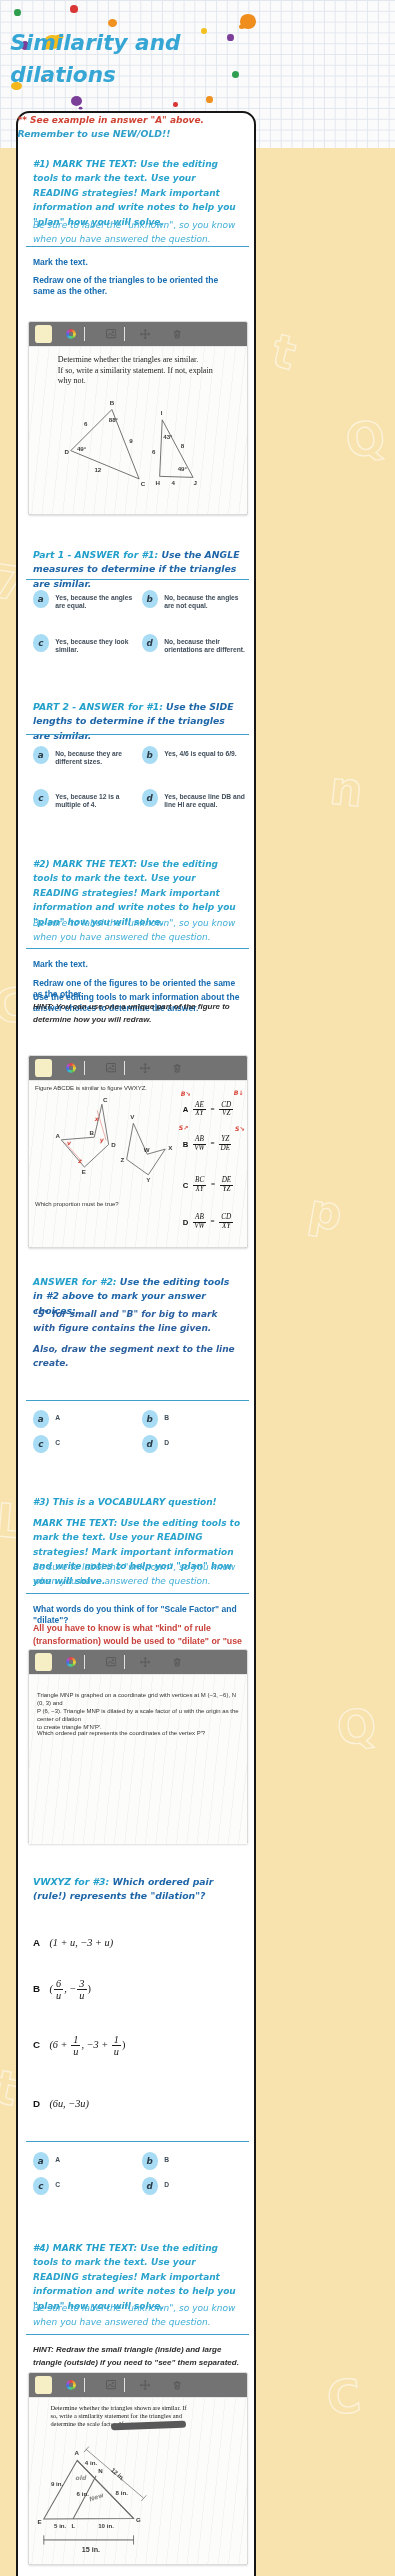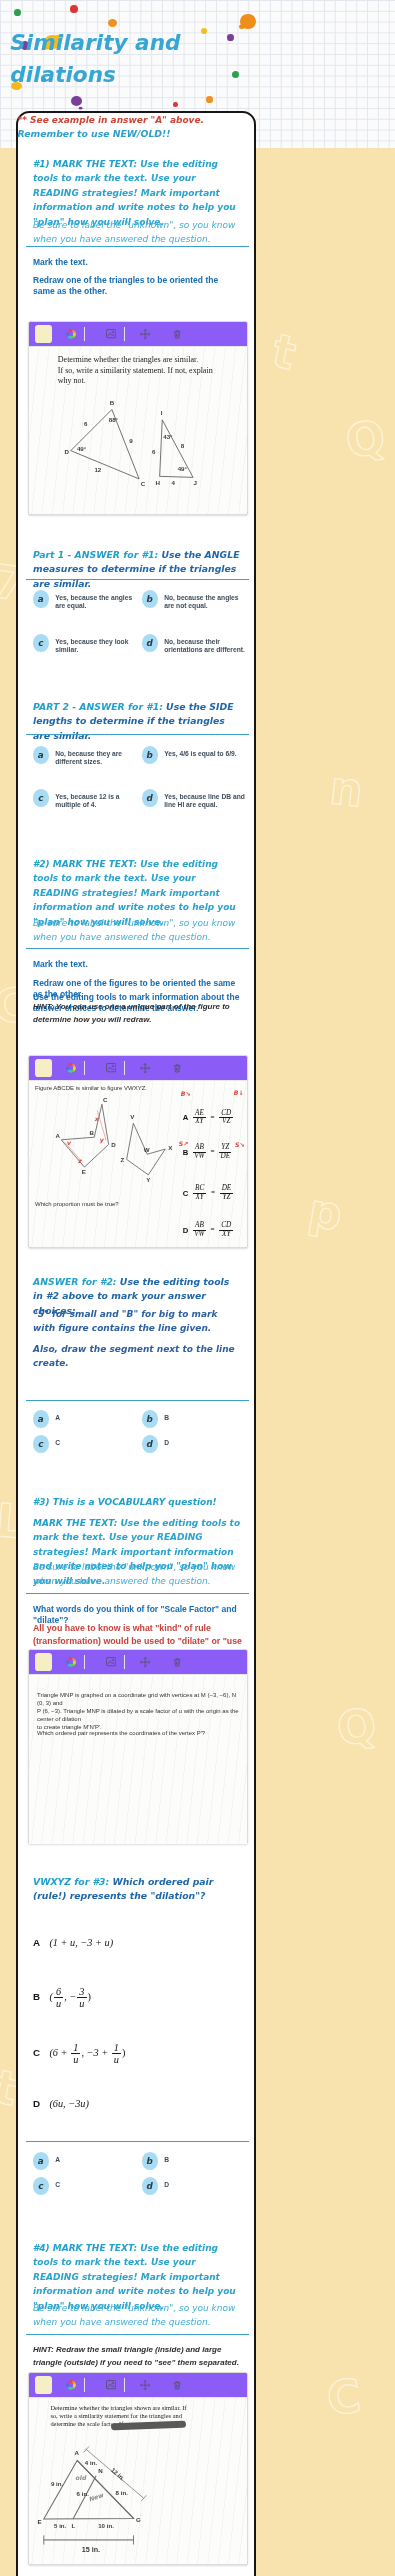--- a/index.html
+++ b/index.html
@@ -32,40 +32,40 @@
   .hr{position:absolute;left:8.2px;width:223px;height:1px;background:#3f9fcb}
   
   .row{position:absolute;left:15.5px;width:218px;height:30px}
   .opt{position:absolute;top:0;display:flex;gap:6.7px;align-items:flex-start;width:107px}
   .opt.o1{left:0}.opt.o2{left:109px}
   .bub{flex:0 0 15.5px;height:17.5px;border-radius:50%;background:#a8dcf4;display:flex;
        align-items:center;justify-content:center;
        font:italic 700 8.8px "DejaVu Sans",sans-serif;color:#2c3a45}
   .olb{font:600 6.7px/8.8px "Liberation Sans",sans-serif;color:#3e4c59;width:82px;padding-top:3.6px}
   
-  .panel{position:absolute;left:10.3px;width:218px;background:#8b5cf6;border:0.5px solid #dcdcdc;
+  .panel{position:absolute;left:10.3px;width:218px;background:#737373;border:0.5px solid #dcdcdc;
          border-radius:2.6px;box-shadow:0 1px 2.1px rgba(0,0,0,.14)}
   .tbar{height:24px;border-bottom:0.5px solid #e7e7e7;display:flex;align-items:center;
         padding-left:6.2px;gap:6.7px}
   .tbar .pbox{width:17.5px;height:17.5px;background:#f6eec5;border-radius:3.1px;display:flex;
         align-items:center;justify-content:center}
   .tbar .gly{font:400 9.8px "DejaVu Sans",sans-serif;color:#4f4f4f}
   .tbar .ta{font:800 9.3px "Liberation Sans",sans-serif;color:#3e3e3e}
   .tbar .sep{width:0.5px;height:13.4px;background:#e2e2e2;margin:0 1.5px}
   .cwheel{width:9.8px;height:9.8px;border-radius:50%;
      background:conic-gradient(#e34040,#e89b2d,#e8dc3a,#59c24a,#3ec3c9,#3b6ee0,#b44ad6,#e34040);
      -webkit-mask:radial-gradient(circle,transparent 0 2.1px,#000 2.3px)}
   .cv{position:relative;background:repeating-linear-gradient(96deg,#fcfcfb 0 9.3px,#f4f4f2 9.3px 10.3px)}
   .serif{font-family:"Liberation Serif",serif;color:#222}
   svg text{font-family:"Liberation Sans",sans-serif}
   .figlab{font:700 12px "Liberation Sans",sans-serif;fill:#3a3a3a}
   .figred{font:italic 700 12px "DejaVu Sans",sans-serif;fill:#d6453a}
   .figgray{font:italic 700 12px "DejaVu Sans",sans-serif;fill:#8b8b8b}
   .fr{display:inline-flex;flex-direction:column;align-items:center;vertical-align:middle;
-      line-height:1.08;margin:8px 1px;font-style:italic}
+      line-height:1.08;margin:0 1px;font-style:italic}
   .fr .nu{border-bottom:0.8px solid #1c1c1c;padding:0 2.1px}
   .c2opt{position:absolute;left:154px;display:flex;align-items:center;gap:3.6px;
          font:400 7.2px "Liberation Serif",serif;color:#111}
   .c2opt .L{font:700 7.7px "Liberation Sans",sans-serif}
   .ra{position:absolute;font:italic 700 6.2px "DejaVu Sans",sans-serif;color:#d9473c}
   .mch{position:absolute;left:15.5px;font:400 10.3px "Liberation Serif",serif;color:#151515}
   .mch .L{font:700 9.8px "Liberation Sans",sans-serif;margin-right:9.3px}
   .scrib{position:absolute;background:#595959;border-radius:5.2px}
 </style>
 </head>

